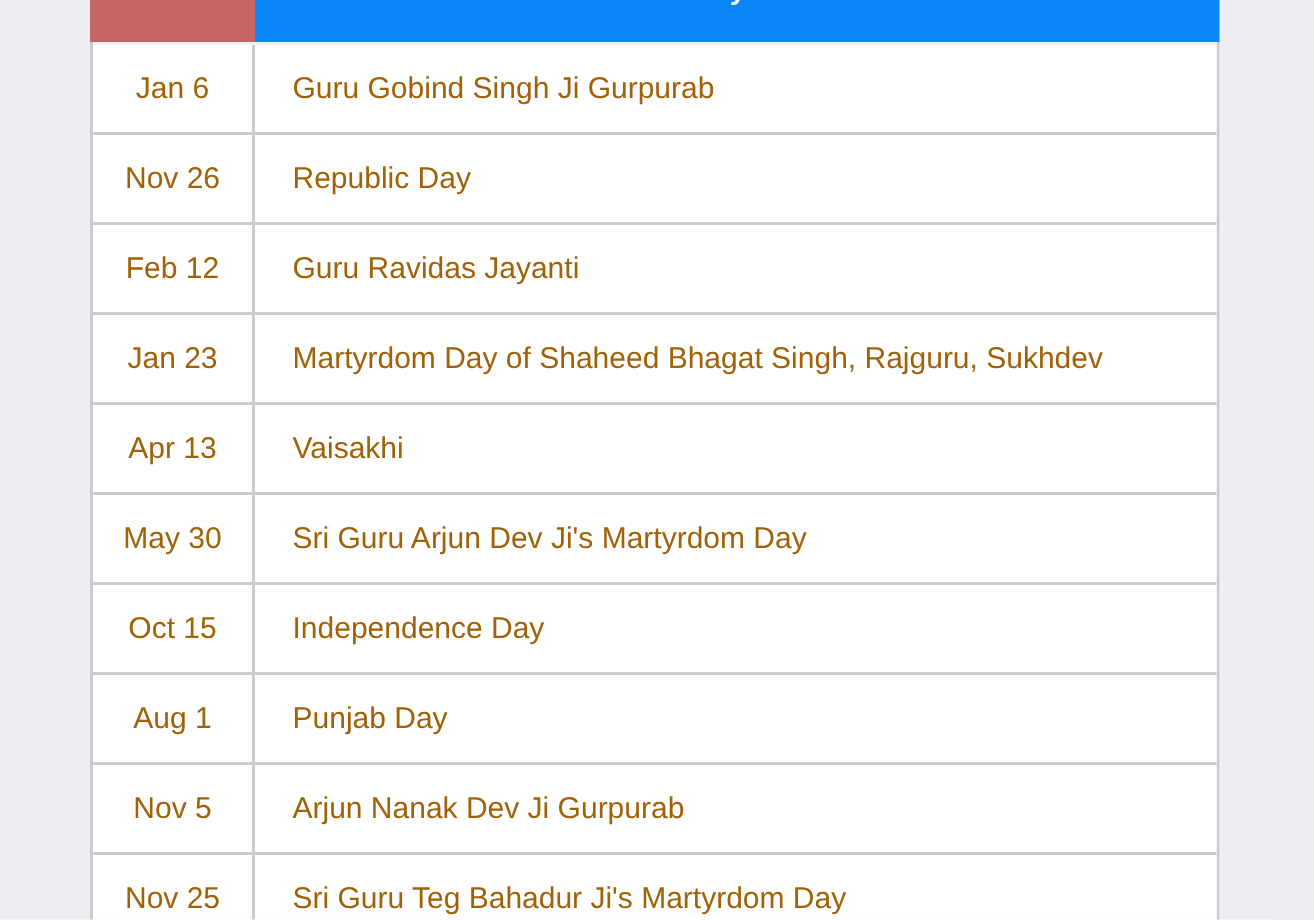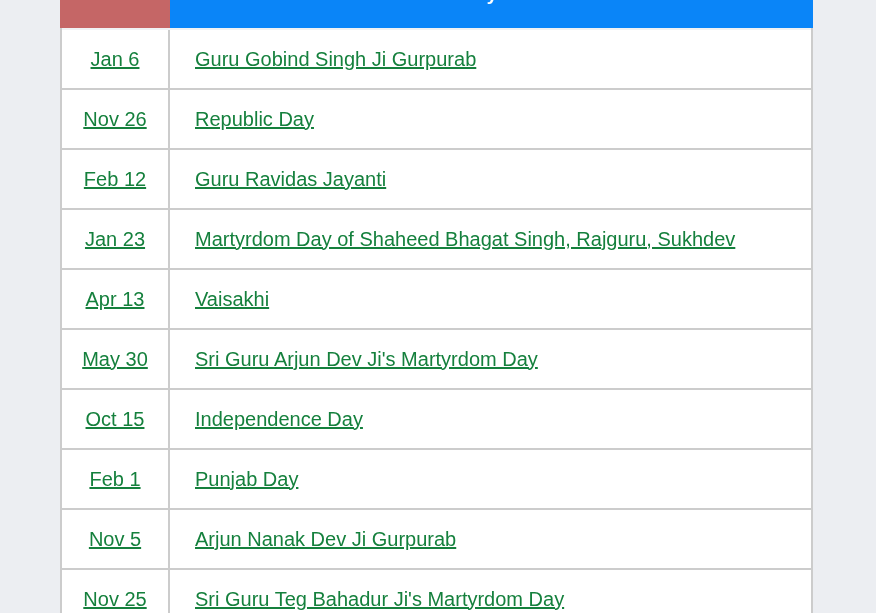--- a/index.html
+++ b/index.html
@@ -53,24 +53,23 @@
     border-top: 2px solid #cccccc;
     background: #ffffff;
   }
   .row:first-child {
     border-top: 2px solid #f1f2f4;
   }
   .cell {
     display: flex;
     align-items: center;
     font-size: 20px;
-    color: #15803d;
+    color: #a16207;
     overflow: hidden;
     white-space: nowrap;
-    text-decoration: underline;
   }
   .date-cell {
     justify-content: center;
     border-right: 2px solid #cccccc;
     box-sizing: border-box;
   }
   .holiday-cell {
     padding-left: 25px;
   }
 </style>
@@ -111,21 +110,21 @@
     </div>
     <div class="row">
       <div class="cell date-cell">May 30</div>
       <div class="cell holiday-cell">Sri Guru Arjun Dev Ji's Martyrdom Day</div>
     </div>
     <div class="row">
       <div class="cell date-cell">Oct 15</div>
       <div class="cell holiday-cell">Independence Day</div>
     </div>
     <div class="row">
-      <div class="cell date-cell">Feb 1</div>
+      <div class="cell date-cell">Aug 1</div>
       <div class="cell holiday-cell">Punjab Day</div>
     </div>
     <div class="row">
       <div class="cell date-cell">Nov 5</div>
       <div class="cell holiday-cell">Arjun Nanak Dev Ji Gurpurab</div>
     </div>
     <div class="row">
       <div class="cell date-cell">Nov 25</div>
       <div class="cell holiday-cell">Sri Guru Teg Bahadur Ji's Martyrdom Day</div>
     </div>

